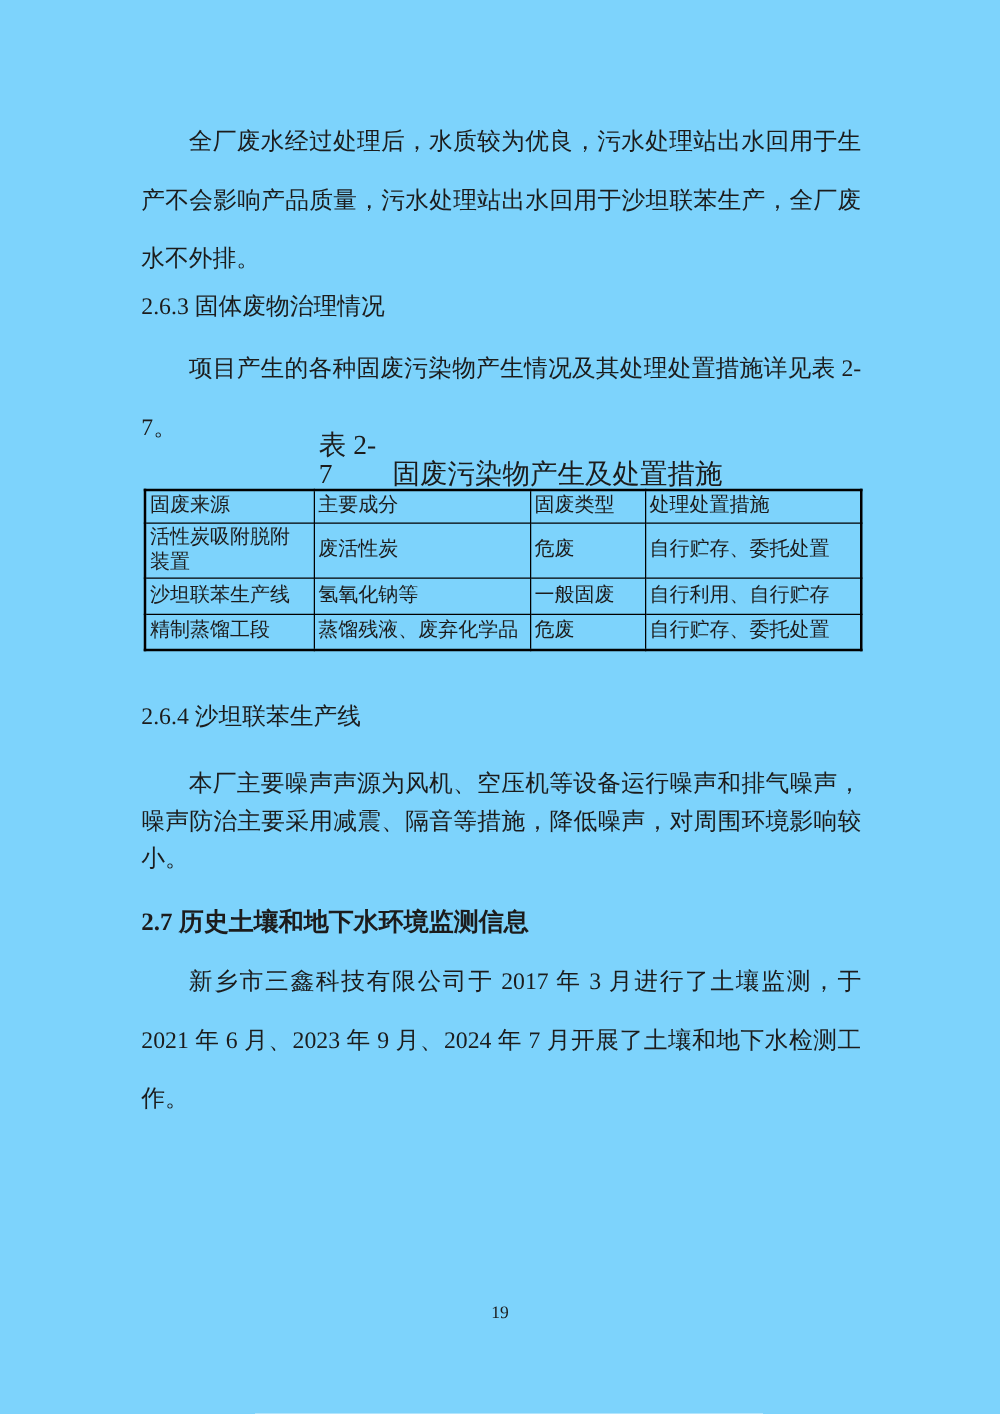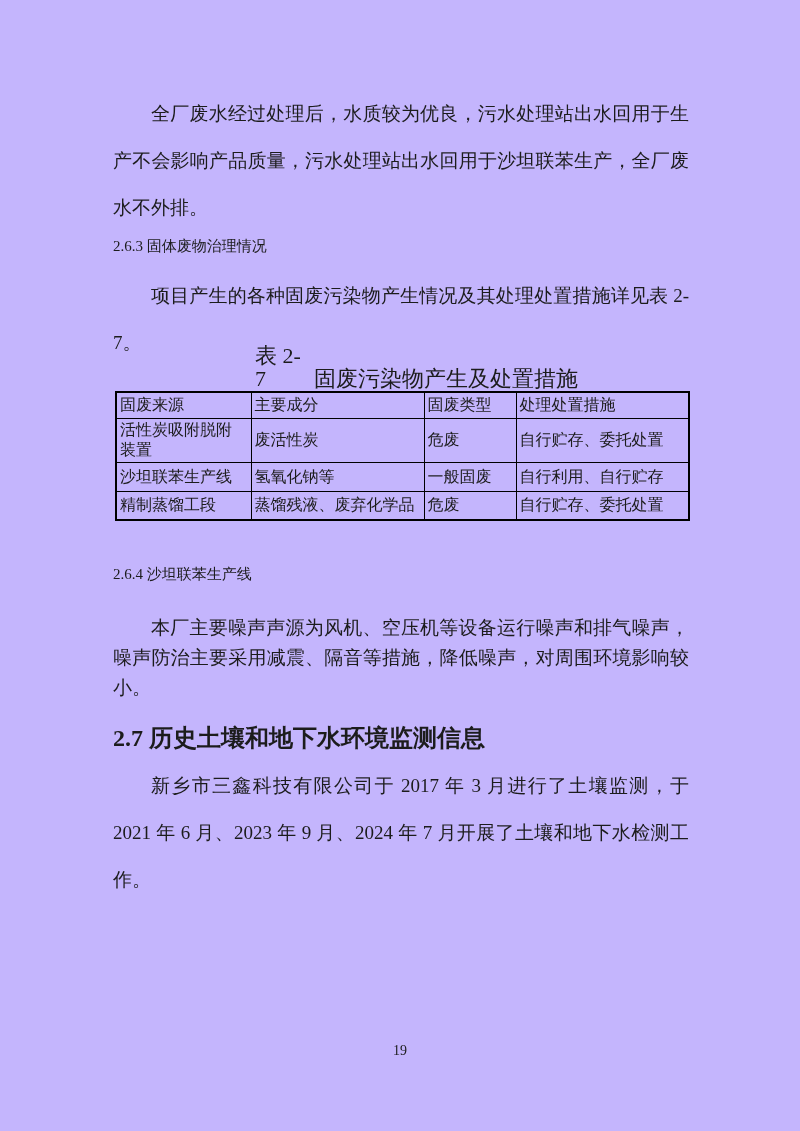--- a/index.html
+++ b/index.html
@@ -1,45 +1,45 @@
 <!DOCTYPE html>
 <html lang="zh"><head>
 <meta charset="utf-8">
 <style>
   html,body { margin:0; padding:0; background:#ffffff; }
   .page {
     position: relative;
     width: 800px;
     height: 1131px;
-    background: #c4b5fd;
+    background: #7dd3fc;
     font-family: "Liberation Serif", "DejaVu Serif", serif;
     color: #1c1c1c;
     overflow: hidden;
   }
   .para {
     position: absolute;
     left: 113px;
     width: 576px;
     font-size: 19px;
     line-height: 47px;
     text-align: justify;
     margin: 0;
   }
   .para.indent { text-indent: 2em; }
   .para.tight { line-height: 30px; }
   .heading {
     position: absolute;
     left: 113px;
     width: 576px;
-    font-size: 15px;
+    font-size: 19px;
     font-weight: normal;
     line-height: 26px;
     margin: 0;
   }
-  .heading.bold { font-weight: bold; font-size: 24px; }
+  .heading.bold { font-weight: bold; font-size: 20px; }
   .table-caption {
     position: absolute;
     left: 255px;
     top: 344px;
     font-size: 22px;
     line-height: 23px;
     white-space: nowrap;
   }
   .table-caption .cap-title { margin-left: 48px; }
   table.waste-table {

